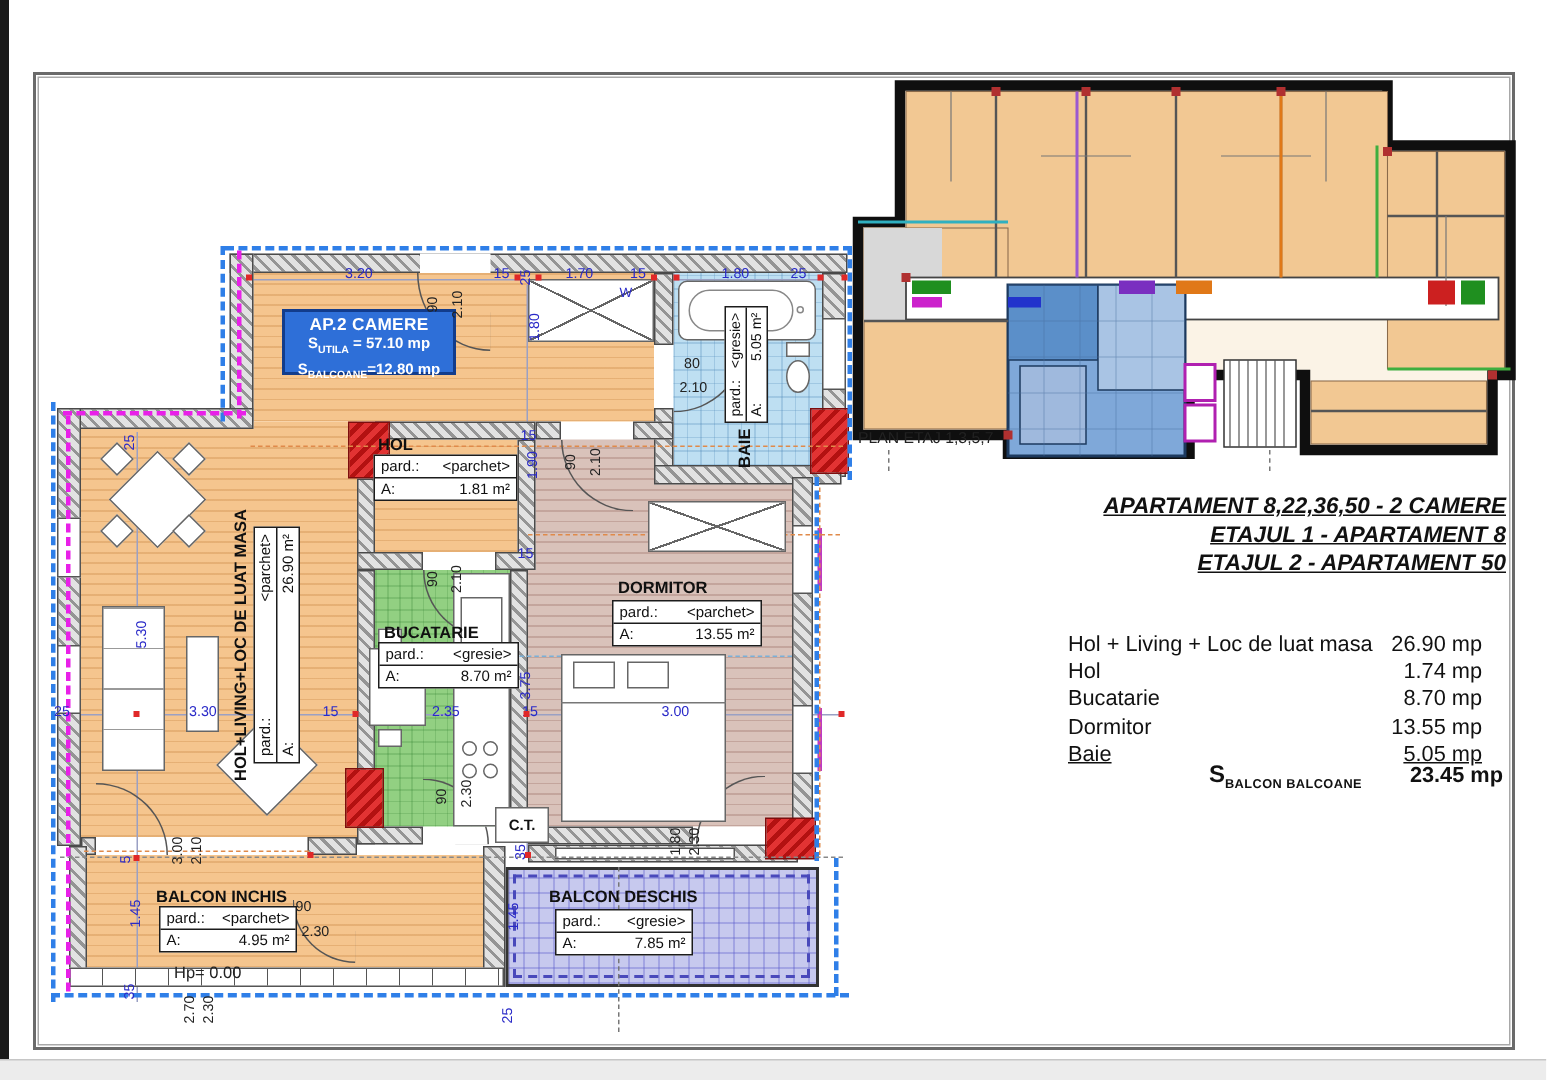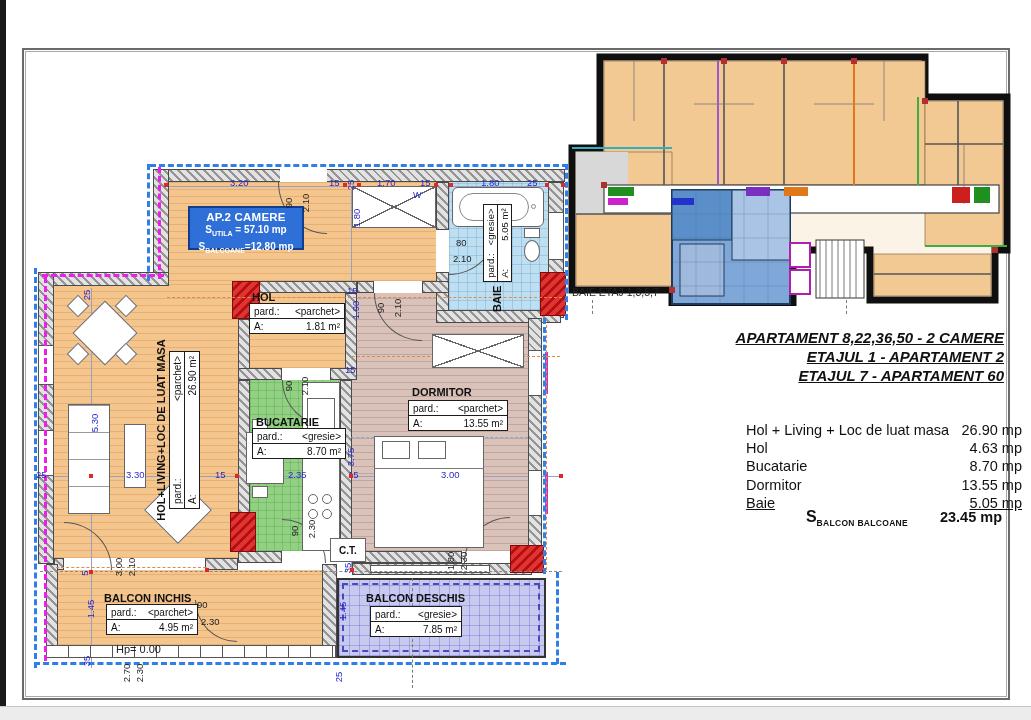--- a/index.html
+++ b/index.html
@@ -399,38 +399,38 @@
       <rect x="93" y="14" width="6" height="6"></rect>
         <rect x="153" y="14" width="6" height="6"></rect>
       <rect x="213" y="14" width="6" height="6"></rect>
         <rect x="283" y="14" width="6" height="6"></rect>
       <rect x="33" y="138" width="6" height="6"></rect>
         <rect x="354" y="54" width="6" height="6"></rect>
       <rect x="424" y="203" width="6" height="6"></rect>
         <rect x="101" y="243" width="6" height="6"></rect>
     </g>
   </svg>
-  <div class="abs kplabel" style="left:572px;top:286px">BAIE ETAJ 1,3,5,7</div>
+  <div class="abs kplabel" style="left:572px;top:286px">PLAN ETAJ 1,3,5,7</div>
   <div class="abs dash ddv" style="left:592px;top:300px;width:1px;height:14px"></div>
   <div class="abs dash ddv" style="left:846px;top:300px;width:1px;height:14px"></div>
 
   <div class="abs panel-headers" style="left:560px;top:328px;width:444px">
     <div>APARTAMENT 8,22,36,50 - 2 CAMERE</div>
-    <div>ETAJUL 1 - APARTAMENT 2</div>
-    <div>ETAJUL 7 - APARTAMENT 60</div>
-  </div>
-
-  <div class="abs" style="left:746px;top:421px;width:276px">
+    <div>ETAJUL 1 - APARTAMENT 8</div>
+    <div>ETAJUL 2 - APARTAMENT 50</div>
+  </div>
+
+  <div class="abs" style="left:712px;top:421px;width:276px">
     <div class="prow">
         <span>Hol + Living + Loc de luat masa</span>
         <span>26.90 mp</span>
       </div>
     <div class="prow">
         <span>Hol</span>
-        <span>4.63 mp</span>
+        <span>1.74 mp</span>
       </div>
     <div class="prow">
         <span>Bucatarie</span>
         <span>8.70 mp</span>
       </div>
     <div class="prow">
         <span>Dormitor</span>
         <span>13.55 mp</span>
       </div>
     <div class="prow">

